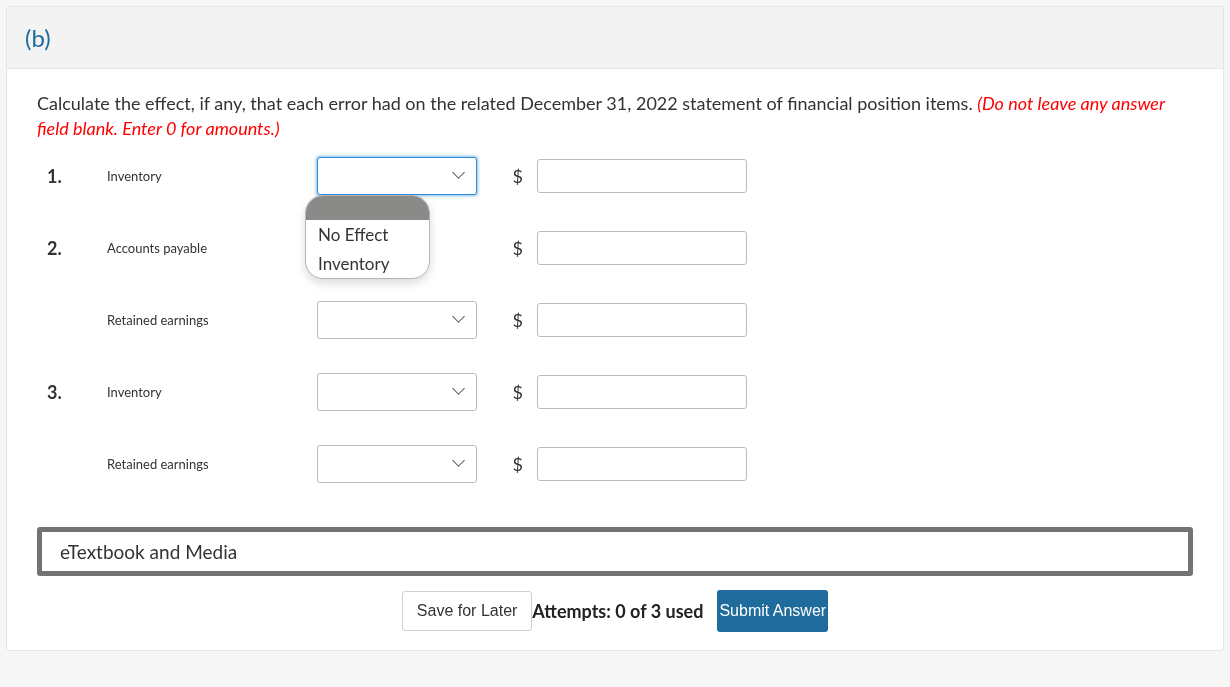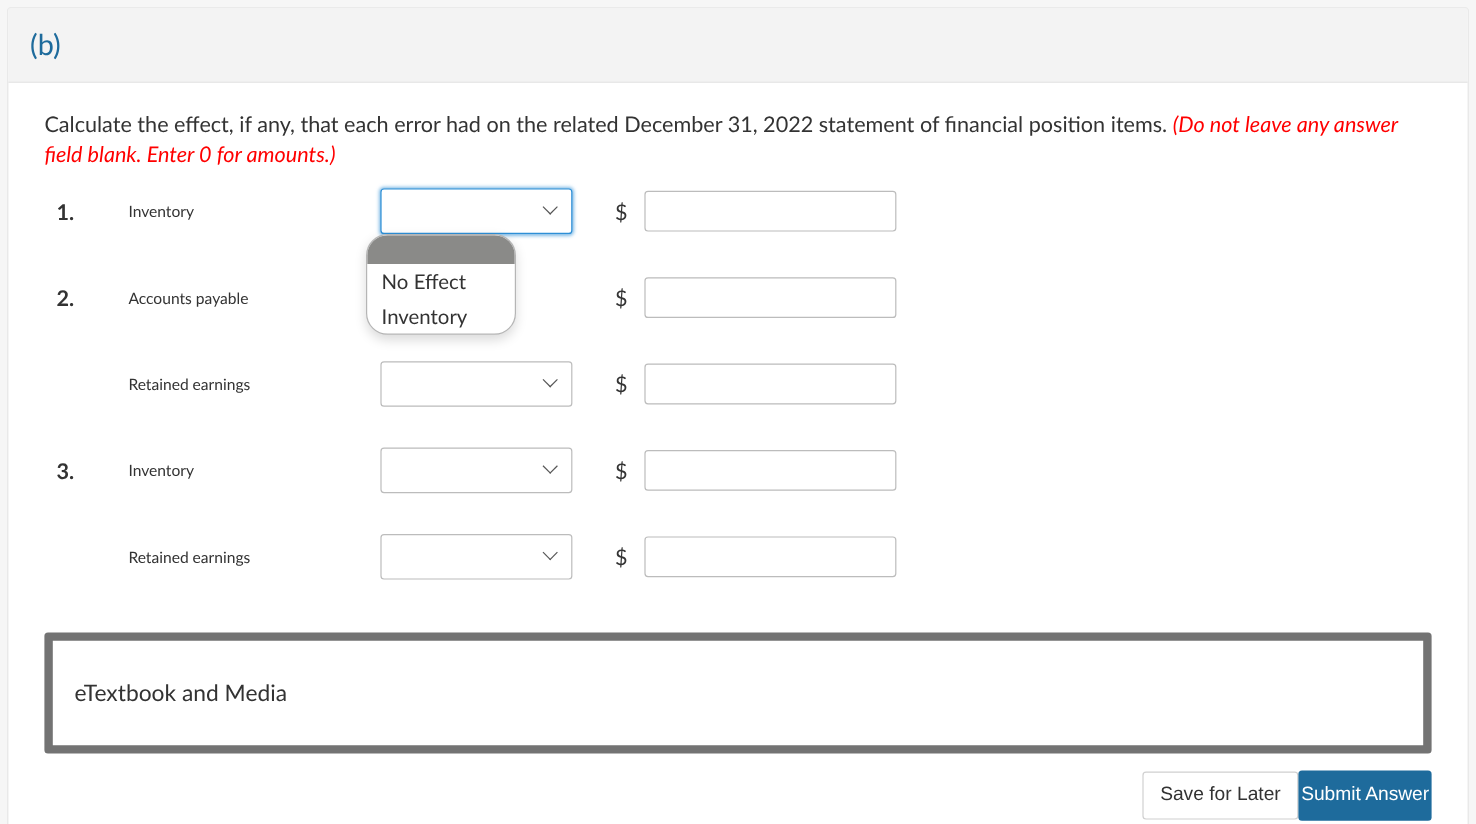--- a/index.html
+++ b/index.html
@@ -107,31 +107,31 @@
   .amt {
     width: 210px; height: 34px;
     border: 1px solid #bcbcbc;
     border-radius: 3px;
     padding: 4px 8px;
     font-size: 16px;
     background: #fff;
   }
   .etextbook {
     margin-top: 44px;
-    border: 7px solid #737373;
-    border-radius: 3px;
-    padding: 32px 18px;
+    border: 5px solid #737373;
+    border-radius: 3px;
+    padding: 8px 18px;
     font-size: 19px;
     color: #333;
     background: #fff;
   }
   .footer-row {
     display: flex;
     align-items: center;
-    justify-content: flex-end;
+    justify-content: center;
     margin-top: 14px;
   }
   .save-btn {
     background: #fff;
     border: 1px solid #d0d0d0;
     border-radius: 3px;
     padding: 10px 14px;
     font-size: 16px;
     color: #333;
     cursor: pointer;
@@ -218,18 +218,19 @@
       <div class="dollar">$</div>
       <input class="amt" type="text" style="">
 
     </div>
 
     <div class="etextbook">eTextbook and Media</div>
 
     <div class="footer-row">
       <button class="save-btn">Save for Later</button>
       <div class="right-group">
+        <span class="attempts">Attempts: 0 of 3 used</span>
         <button class="submit-btn">Submit Answer</button>
       </div>
     </div>
 
   </div>
 </div>
 
 </body></html>

